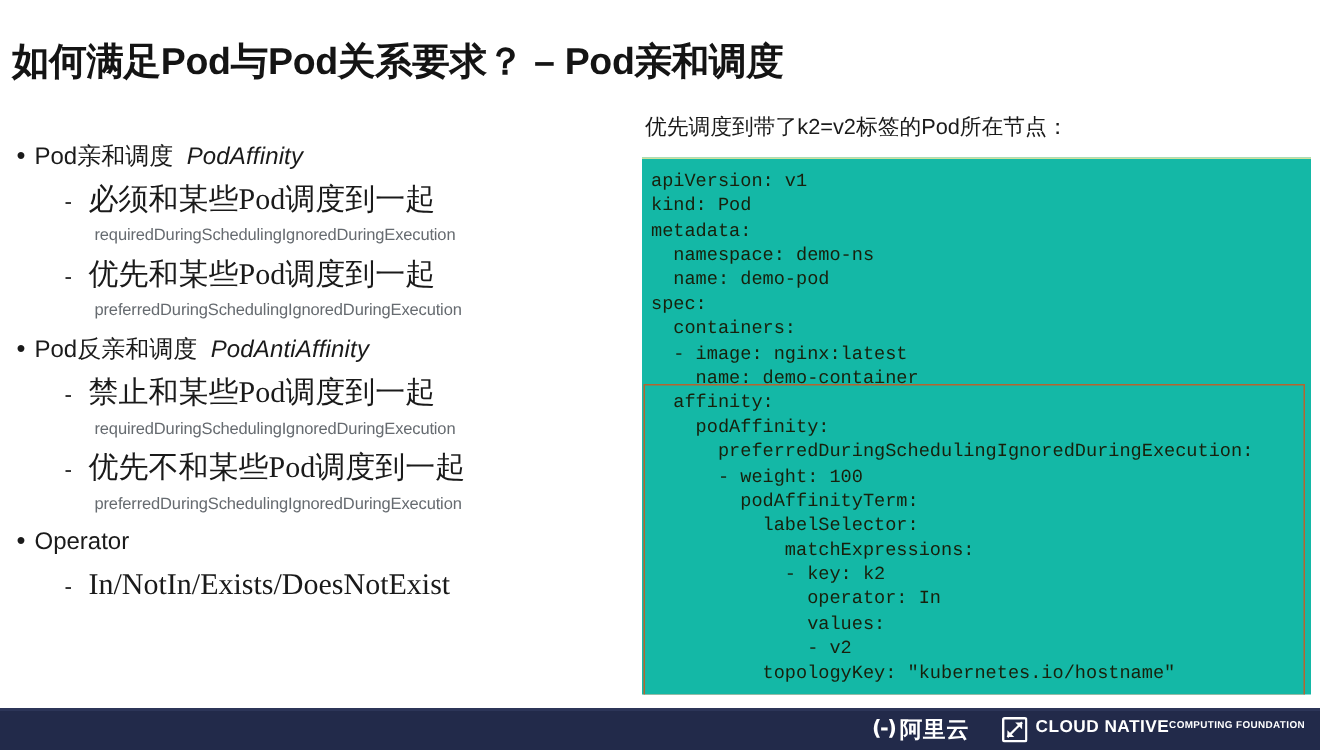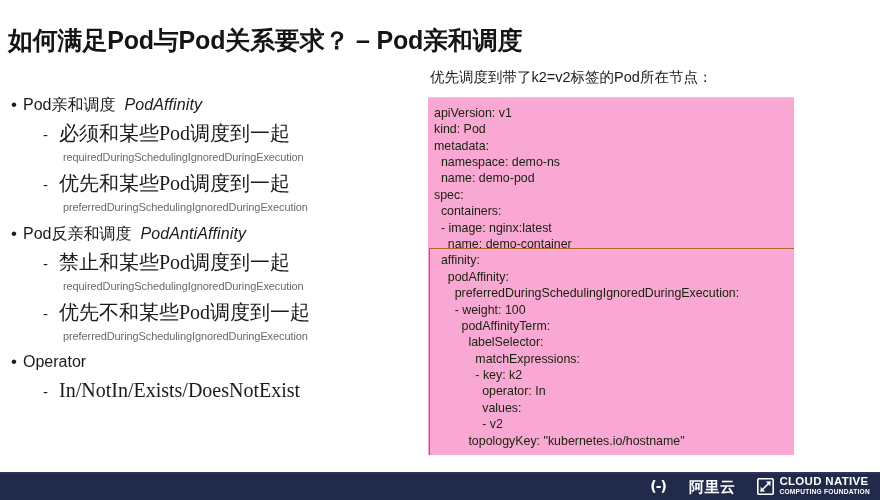--- a/index.html
+++ b/index.html
@@ -100,32 +100,32 @@
   .right-col {
     position: absolute;
     left: 428px;
     top: 68px;
     width: 446px;
   }
   .code-caption {
     font-size: 14.5px;
     color: #1a1a1a;
     line-height: 1.3;
-    margin: 0 0 10px 2px;
+    margin: 8px 0 10px 2px;
     white-space: nowrap;
   }
 
   .code-block {
     position: relative;
-    background: #f9a8d4;
-    width: 366px;
+    background: #14b8a6;
+    width: 446px;
     box-sizing: border-box;
     padding: 7px 0 6px 6px;
     border-top: 1px solid #cfe09a;
-    font-family: Liberation Sans, sans-serif;
+    font-family: Liberation Mono, monospace;
     font-size: 12.4px;
     line-height: 16.4px;
     color: #17200c;
     letter-spacing: 0px;
     overflow: hidden;
   }
   .code-line {
     white-space: pre;
     height: 16.4px;
   }
@@ -177,37 +177,36 @@
     font-weight: 700;
     letter-spacing: -1px;
     margin-right: 3px;
     line-height: 1;
   }
   .ali-text {
     font-size: 15px;
     font-weight: 700;
     letter-spacing: 0.5px;
     line-height: 1;
-    margin-left: 20px;
   }
 
   .logo-cncf {
     display: flex;
     align-items: center;
     color: #ffffff;
   }
   .cncf-mark {
     width: 17px;
     height: 17px;
     margin-right: 5px;
     flex: 0 0 17px;
   }
   .cncf-words {
     display: flex;
-    flex-direction: column;
+    flex-direction: row;
     justify-content: center;
   }
   .cncf-l1 {
     font-size: 11.5px;
     font-weight: 700;
     letter-spacing: 0.3px;
     line-height: 11.5px;
   }
   .cncf-l2 {
     font-size: 6.6px;

